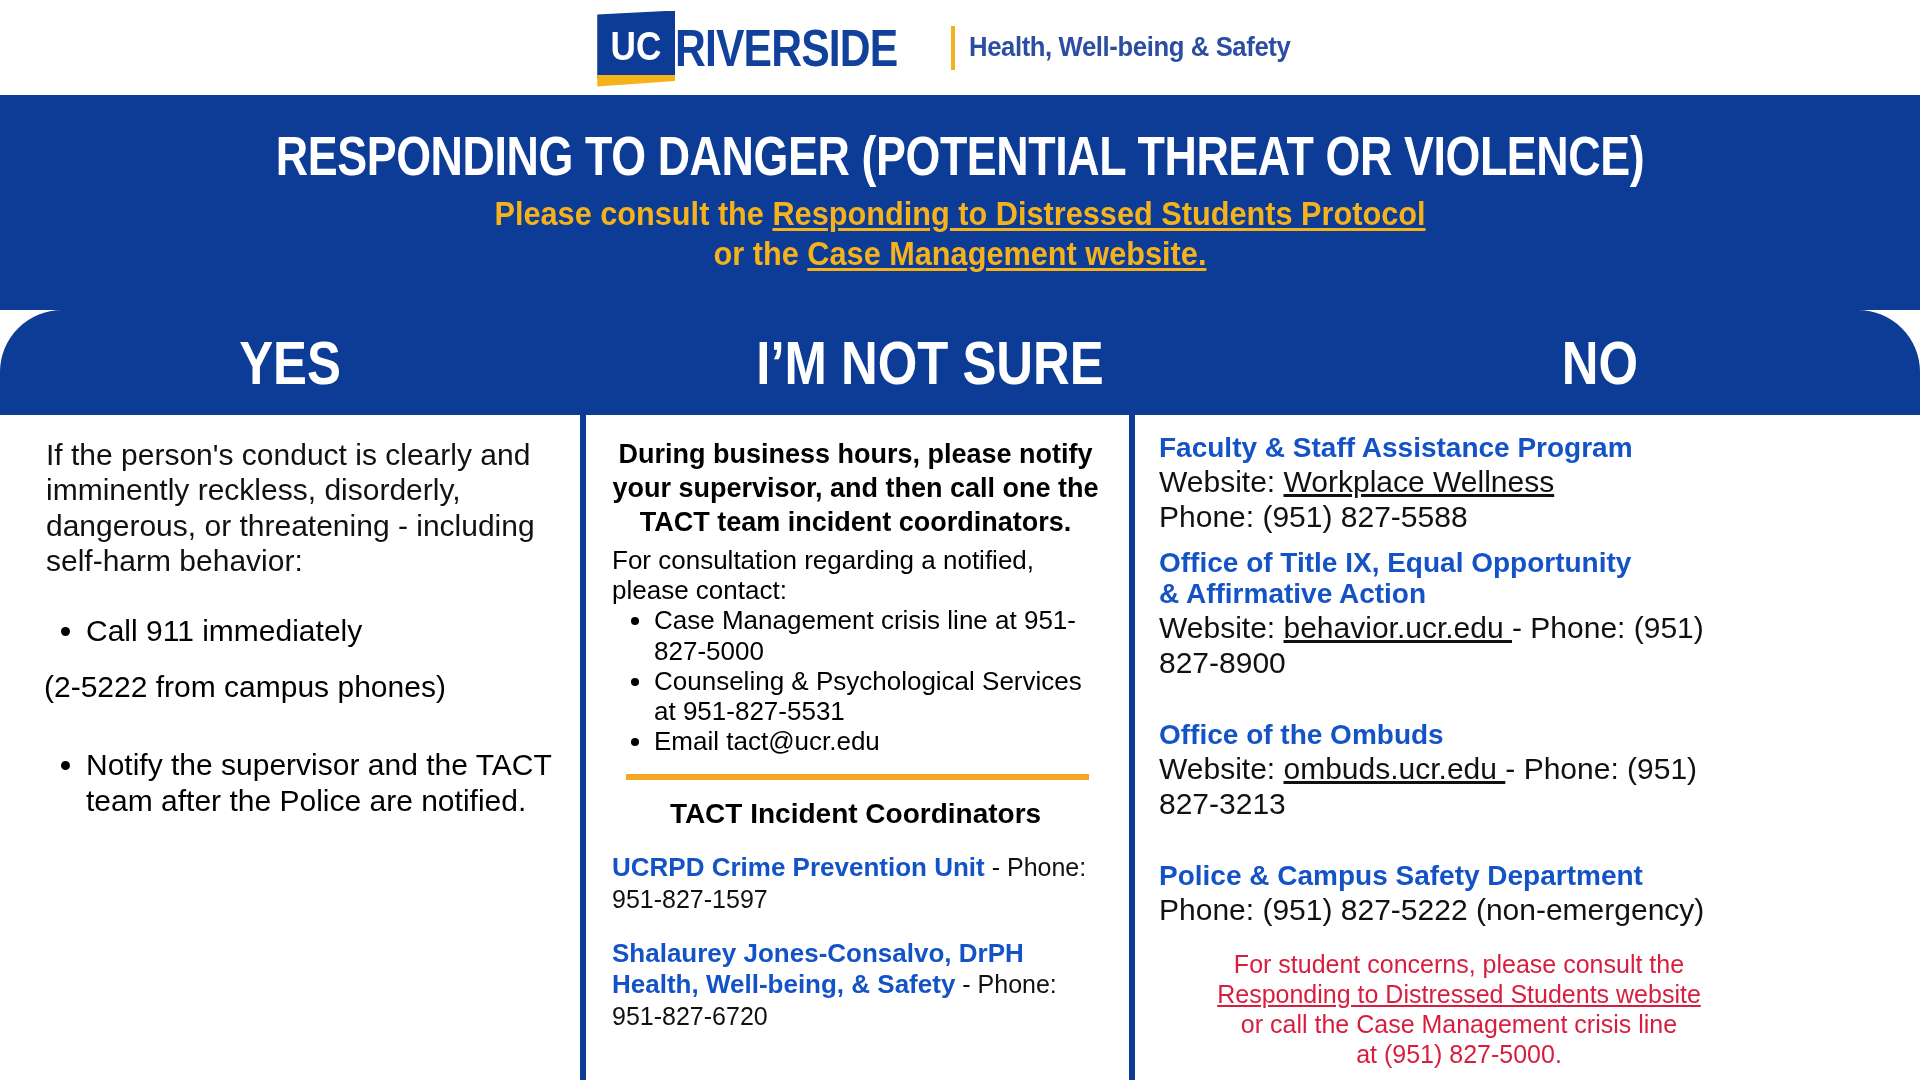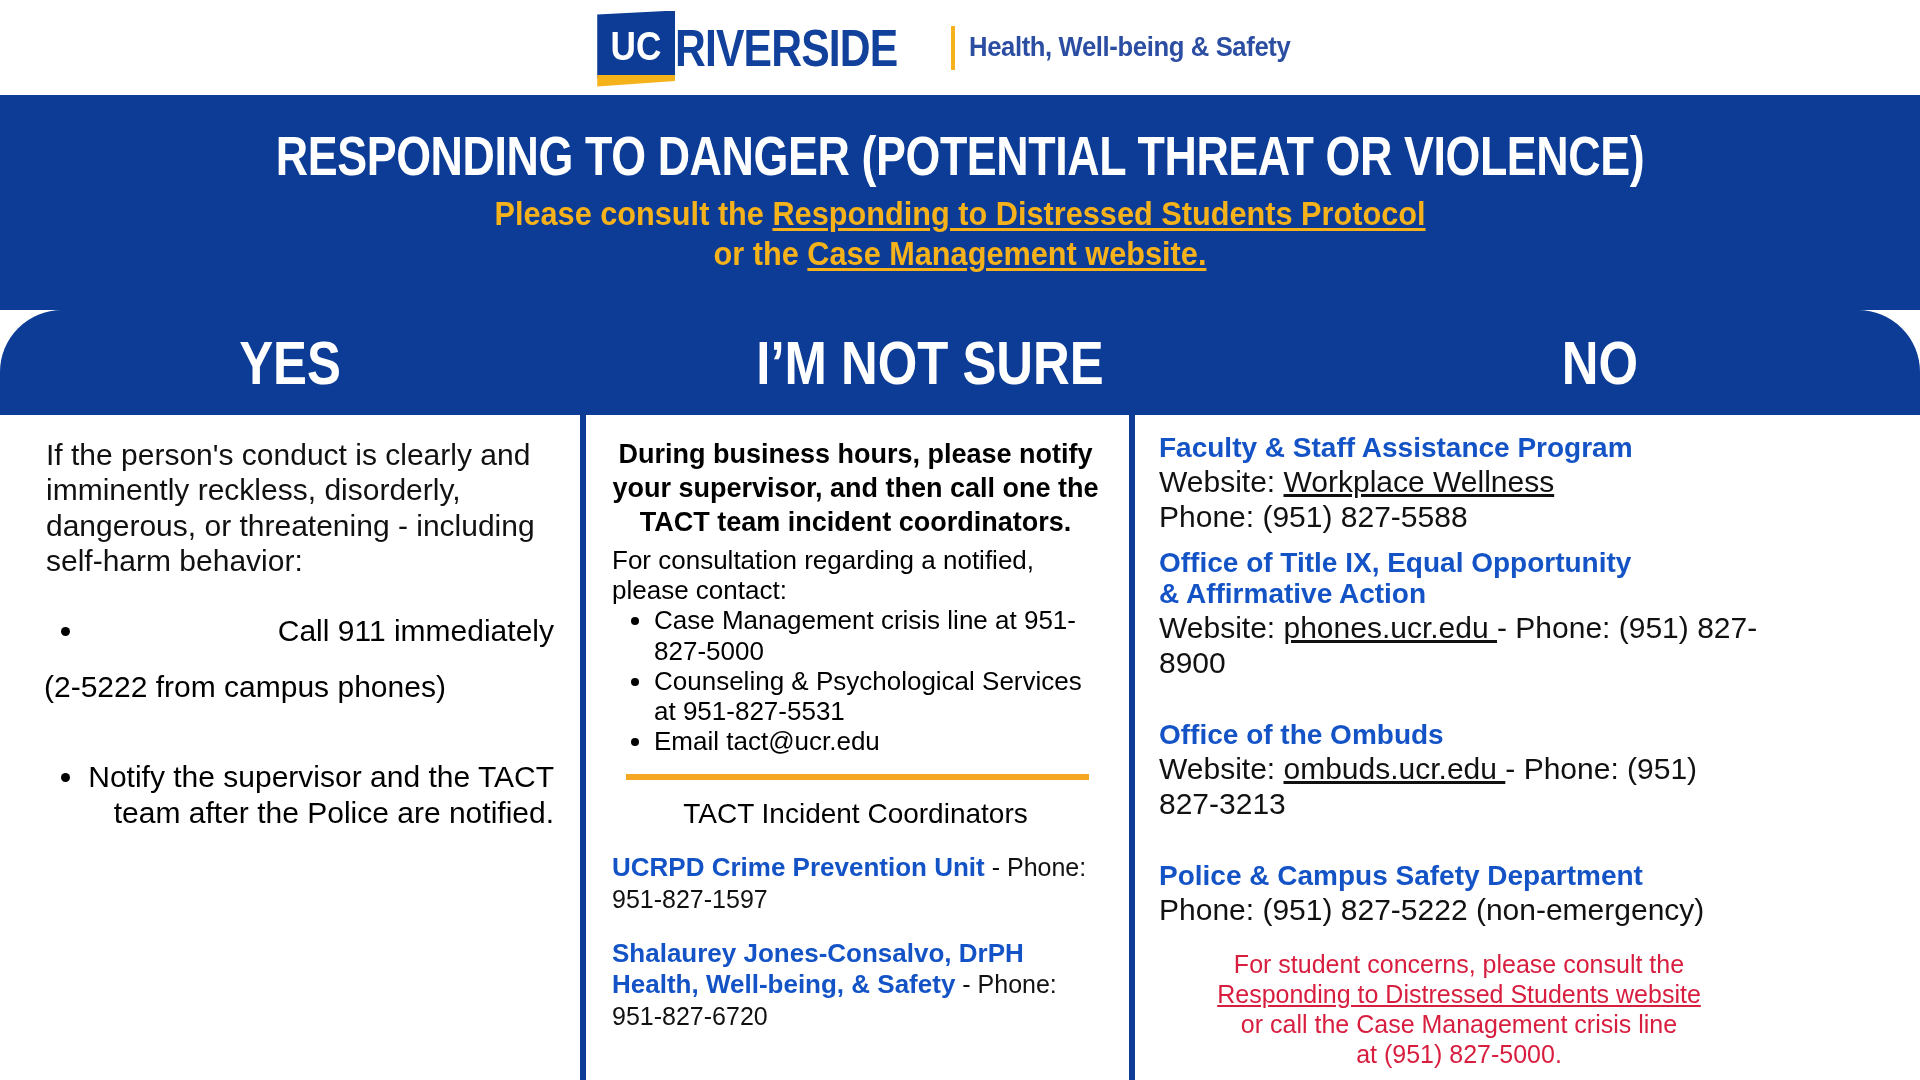--- a/index.html
+++ b/index.html
@@ -165,21 +165,20 @@
     font-size: 30px;
     line-height: 1.18;
     color: #111;
     font-family: "Liberation Sans", sans-serif;
   }
   .yes-list {
     margin: 34px 0 0 0;
     padding: 0 0 0 40px;
     font-size: 30px;
     line-height: 1.2;
-    text-align: right;
   }
   .yes-list li { margin-bottom: 4px; }
   .yes-paren {
     font-size: 30px;
     line-height: 1.2;
     margin-top: 20px;
     margin-left: -2px;
   }
   .yes-gap { height: 38px; }
 
@@ -203,21 +202,21 @@
     line-height: 1.16;
   }
   .orange-rule {
     height: 6px;
     background: #f5a623;
     margin: 18px 10px 0 14px;
   }
   .tact-title {
     text-align: center;
     font-size: 28px;
-    font-weight: 400;
+    font-weight: 700;
     margin-top: 18px;
     color: #000;
   }
   .tact-entry {
     margin-top: 22px;
     font-size: 26px;
     line-height: 1.22;
   }
   .tact-name {
     color: #1353c6;
@@ -286,21 +285,21 @@
 
 <div class="cols">
 
   <div class="col col-yes">
     <div class="yes-intro">If the person's conduct is clearly and imminently reckless, disorderly, dangerous, or threatening - including self-harm behavior:</div>
     <ul class="yes-list">
       <li>Call 911 immediately</li>
     </ul>
     <div class="yes-paren">(2-5222 from campus phones)</div>
     <div class="yes-gap"></div>
-    <ul class="yes-list" style="margin-top:16px">
+    <ul class="yes-list" style="margin-top:4px">
       <li>Notify the supervisor and the TACT team after the Police are notified.</li>
     </ul>
   </div>
 
   <div class="col col-sure">
     <div class="sure-head">During business hours, please notify your supervisor, and then call one the TACT team incident coordinators.</div>
     <div class="sure-sub">For consultation regarding a notified, please contact:</div>
     <ul class="sure-list">
       <li>Case Management crisis line at 951-827-5000</li>
       <li>Counseling &amp; Psychological Services at 951-827-5531</li>
@@ -326,21 +325,21 @@
       <div class="no-line">
         <span>Website: </span><u>Workplace Wellness</u>
       </div>
       <div class="no-line">Phone: (951) 827-5588</div>
     </div>
 
     <div class="no-block">
       <div class="no-head">Office of Title IX, Equal Opportunity</div>
       <div class="no-head">&amp; Affirmative Action</div>
       <div class="no-line">
-        <span>Website: </span><u>phones.ucr.edu </u><span> - Phone: (951) 827-8900</span>
+        <span>Website: </span><u>behavior.ucr.edu </u><span> - Phone: (951) 827-8900</span>
       </div>
     </div>
 
     <div class="no-gap-m"></div>
 
     <div class="no-block">
       <div class="no-head">Office of the Ombuds</div>
       <div class="no-line">
         <span>Website: </span><u>ombuds.ucr.edu </u><span>- Phone: (951) 827-3213</span>
       </div>

